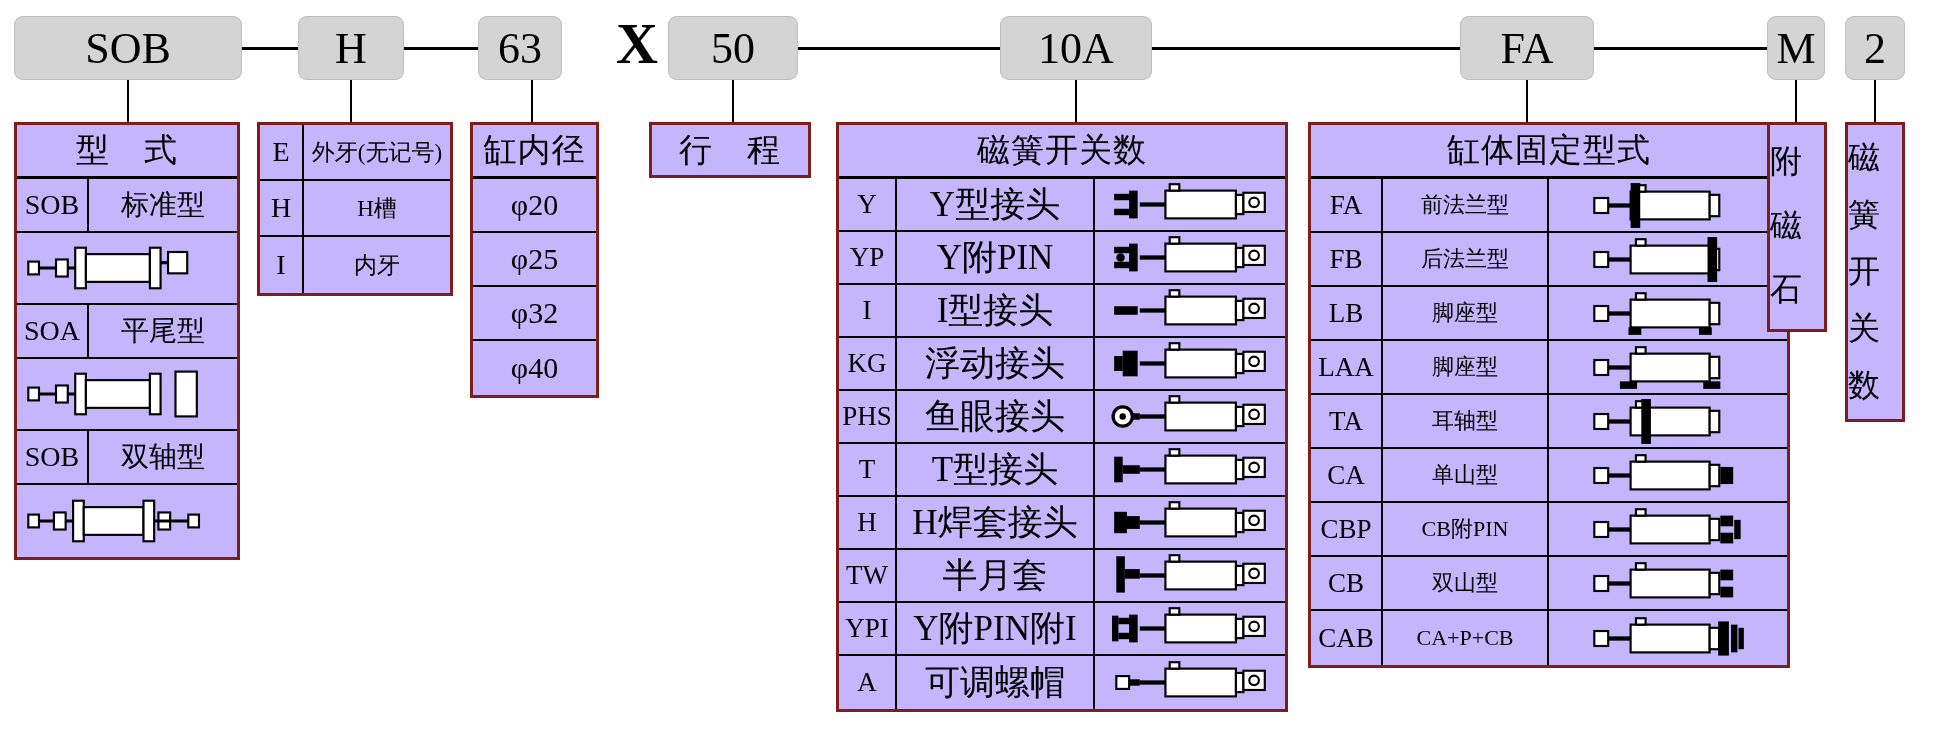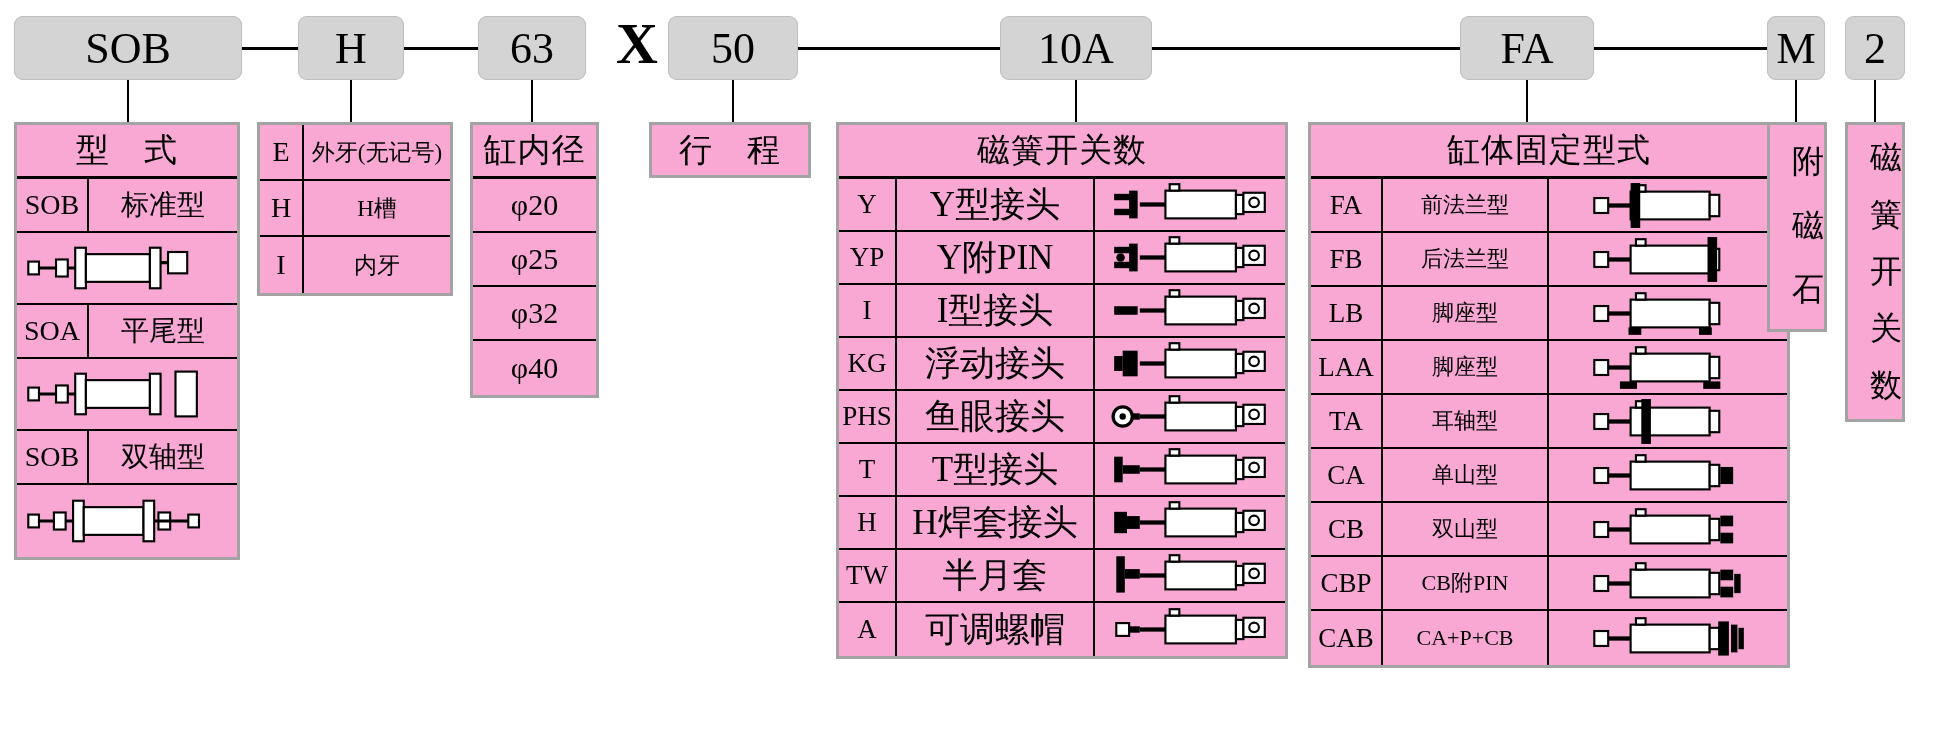--- a/index.html
+++ b/index.html
@@ -11,21 +11,21 @@
   .code-box{position:absolute;top:16px;height:64px;background:#d4d4d4;border-radius:9px;
     display:flex;align-items:center;justify-content:center;font-size:44px;color:#000;
     box-shadow:inset 0 0 0 1px #bfbfbf}
   .x-sep{position:absolute;top:8px;height:70px;display:flex;align-items:center;justify-content:center;
     font-size:58px;font-weight:bold}
 
   .hline{position:absolute;top:47px;height:3px;background:#000}
   .vline{position:absolute;width:2px;background:#000;top:80px;height:42px}
 
   
-  .tbl{position:absolute;border:3px solid #a3a3a3;background:#f9a8d4}
+  .tbl{position:absolute;border:3px solid #7f1d1d;background:#c4b5fd}
   .hdr{display:flex;align-items:center;justify-content:center;font-size:33px;height:54px;
     border-bottom:3px solid #000;letter-spacing:1px;white-space:nowrap}
   .hdr-only{border-bottom:none;height:100%}
   .row{display:flex;border-bottom:2px solid #000}
   .rows>.row:last-child{border-bottom:none}
   .cell{display:flex;align-items:center;justify-content:center;font-size:28px;
     border-right:2px solid #000;overflow:hidden;white-space:nowrap}
   .cell:last-child{border-right:none}
 
   .t1{width:226px}
@@ -55,30 +55,30 @@
   .t6{width:482px}
   .t6 .row{height:54px}
   .t6 .c-code{width:72px;font-size:27px}
   .t6 .c-name{width:166px;font-size:22px}
   .t6 .c-icon{flex:1}
 
   .c-icon svg{width:178px;height:47px}
   .c-draw svg{width:205px;height:64px}
 
   .vbox{display:flex;align-items:flex-start;justify-content:center}
-  .vtext{width:100%;text-align:right;font-size:32px;word-break:break-all;padding-top:4px}
+  .vtext{width:100%;text-align:left;font-size:32px;word-break:break-all;padding-top:4px}
 </style>
 </head>
 <body>
 
 <div class="canvas">
 
   <div class="code-box" style="left:14px;width:228px">SOB</div>
   <div class="code-box" style="left:298px;width:106px">H</div>
-  <div class="code-box" style="left:478px;width:108px">63</div>
+  <div class="code-box" style="left:478px;width:84px">63</div>
   <div class="x-sep" style="left:610px;width:54px">X</div>
   <div class="code-box" style="left:668px;width:130px">50</div>
   <div class="code-box" style="left:1000px;width:152px">10A</div>
   <div class="code-box" style="left:1460px;width:134px">FA</div>
   <div class="code-box" style="left:1767px;width:58px">M</div>
   <div class="code-box" style="left:1845px;width:60px">2</div>
 
   <div class="hline" style="left:242px;width:56px"></div>
   <div class="hline" style="left:404px;width:74px"></div>
   <div class="hline" style="left:798px;width:202px"></div>
@@ -340,20 +340,38 @@
               <rect x="118" y="13" width="7" height="18" stroke="#000" stroke-width="2" fill="#fff"></rect>
               <rect x="125" y="11" width="20" height="18" stroke="#000" stroke-width="2" fill="#fff"></rect>
               <circle cx="135" cy="20" r="4.5" stroke="#000" stroke-width="2" fill="#fff"></circle>
               <rect x="56" y="3" width="9" height="6" stroke="#000" stroke-width="2" fill="#fff"></rect>
               <rect x="6" y="4" width="8" height="34" fill="#000"></rect>
               <rect x="14" y="16" width="14" height="9" fill="#000"></rect>
             </svg>
           </div>
         </div>
 
+        <div class="row">
+          <div class="cell c-code">YPI</div>
+          <div class="cell c-name">Y附PIN附I</div>
+          <div class="cell c-icon">
+            <svg viewBox="0 0 150 44">
+              <line x1="28" y1="22" x2="54" y2="22" stroke="#000" stroke-width="4"></line>
+              <rect x="52" y="9" width="66" height="26" stroke="#000" stroke-width="2" fill="#fff"></rect>
+              <rect x="118" y="13" width="7" height="18" stroke="#000" stroke-width="2" fill="#fff"></rect>
+              <rect x="125" y="11" width="20" height="18" stroke="#000" stroke-width="2" fill="#fff"></rect>
+              <circle cx="135" cy="20" r="4.5" stroke="#000" stroke-width="2" fill="#fff"></circle>
+              <rect x="56" y="3" width="9" height="6" stroke="#000" stroke-width="2" fill="#fff"></rect>
+              <rect x="2" y="10" width="6" height="24" fill="#000"></rect>
+              <rect x="8" y="12" width="12" height="6" fill="#000"></rect>
+              <rect x="8" y="26" width="12" height="6" fill="#000"></rect>
+              <rect x="18" y="9" width="8" height="26" fill="#000"></rect>
+            </svg>
+          </div>
+        </div>
 
         <div class="row">
           <div class="cell c-code">A</div>
           <div class="cell c-name">可调螺帽</div>
           <div class="cell c-icon">
             <svg viewBox="0 0 150 44">
               <line x1="28" y1="22" x2="54" y2="22" stroke="#000" stroke-width="4"></line>
               <rect x="52" y="9" width="66" height="26" stroke="#000" stroke-width="2" fill="#fff"></rect>
               <rect x="118" y="13" width="7" height="18" stroke="#000" stroke-width="2" fill="#fff"></rect>
               <rect x="125" y="11" width="20" height="18" stroke="#000" stroke-width="2" fill="#fff"></rect>
@@ -457,53 +475,53 @@
               <line x1="19" y1="22" x2="40" y2="22" stroke="#000" stroke-width="4"></line>
               <rect x="40" y="9" width="74" height="26" stroke="#000" stroke-width="2" fill="#fff"></rect>
               <rect x="114" y="12" width="9" height="20" stroke="#000" stroke-width="2" fill="#fff"></rect>
               <rect x="45" y="3" width="9" height="6" stroke="#000" stroke-width="2" fill="#fff"></rect>
               <rect x="124" y="14" width="12" height="16" fill="#000"></rect>
             </svg>
           </div>
         </div>
 
         <div class="row">
-          <div class="cell c-code">CB</div>
-          <div class="cell c-name">双山型</div>
-          <div class="cell c-icon">
-            <svg viewBox="0 0 150 44">
-              <rect x="6" y="15" width="13" height="14" stroke="#000" stroke-width="2" fill="#fff"></rect>
-              <line x1="19" y1="22" x2="40" y2="22" stroke="#000" stroke-width="4"></line>
-              <rect x="40" y="9" width="74" height="26" stroke="#000" stroke-width="2" fill="#fff"></rect>
-              <rect x="114" y="12" width="9" height="20" stroke="#000" stroke-width="2" fill="#fff"></rect>
-              <rect x="45" y="3" width="9" height="6" stroke="#000" stroke-width="2" fill="#fff"></rect>
-              <rect x="124" y="9" width="12" height="10" fill="#000"></rect>
-              <rect x="124" y="25" width="12" height="10" fill="#000"></rect>
-            </svg>
-          </div>
-        </div>
-
-        <div class="row">
           <div class="cell c-code">CBP</div>
           <div class="cell c-name">CB附PIN</div>
           <div class="cell c-icon">
             <svg viewBox="0 0 150 44">
               <rect x="6" y="15" width="13" height="14" stroke="#000" stroke-width="2" fill="#fff"></rect>
               <line x1="19" y1="22" x2="40" y2="22" stroke="#000" stroke-width="4"></line>
               <rect x="40" y="9" width="74" height="26" stroke="#000" stroke-width="2" fill="#fff"></rect>
               <rect x="114" y="12" width="9" height="20" stroke="#000" stroke-width="2" fill="#fff"></rect>
               <rect x="45" y="3" width="9" height="6" stroke="#000" stroke-width="2" fill="#fff"></rect>
               <rect x="124" y="9" width="12" height="10" fill="#000"></rect>
               <rect x="124" y="25" width="12" height="10" fill="#000"></rect>
               <rect x="137" y="13" width="6" height="18" fill="#000"></rect>
             </svg>
           </div>
         </div>
 
         <div class="row">
+          <div class="cell c-code">CB</div>
+          <div class="cell c-name">双山型</div>
+          <div class="cell c-icon">
+            <svg viewBox="0 0 150 44">
+              <rect x="6" y="15" width="13" height="14" stroke="#000" stroke-width="2" fill="#fff"></rect>
+              <line x1="19" y1="22" x2="40" y2="22" stroke="#000" stroke-width="4"></line>
+              <rect x="40" y="9" width="74" height="26" stroke="#000" stroke-width="2" fill="#fff"></rect>
+              <rect x="114" y="12" width="9" height="20" stroke="#000" stroke-width="2" fill="#fff"></rect>
+              <rect x="45" y="3" width="9" height="6" stroke="#000" stroke-width="2" fill="#fff"></rect>
+              <rect x="124" y="9" width="12" height="10" fill="#000"></rect>
+              <rect x="124" y="25" width="12" height="10" fill="#000"></rect>
+            </svg>
+          </div>
+        </div>
+
+        <div class="row">
           <div class="cell c-code">CAB</div>
           <div class="cell c-name">CA+P+CB</div>
           <div class="cell c-icon">
             <svg viewBox="0 0 150 44">
               <rect x="6" y="15" width="13" height="14" stroke="#000" stroke-width="2" fill="#fff"></rect>
               <line x1="19" y1="22" x2="40" y2="22" stroke="#000" stroke-width="4"></line>
               <rect x="40" y="9" width="74" height="26" stroke="#000" stroke-width="2" fill="#fff"></rect>
               <rect x="114" y="12" width="9" height="20" stroke="#000" stroke-width="2" fill="#fff"></rect>
               <rect x="45" y="3" width="9" height="6" stroke="#000" stroke-width="2" fill="#fff"></rect>
               <rect x="122" y="6" width="10" height="32" fill="#000"></rect>

